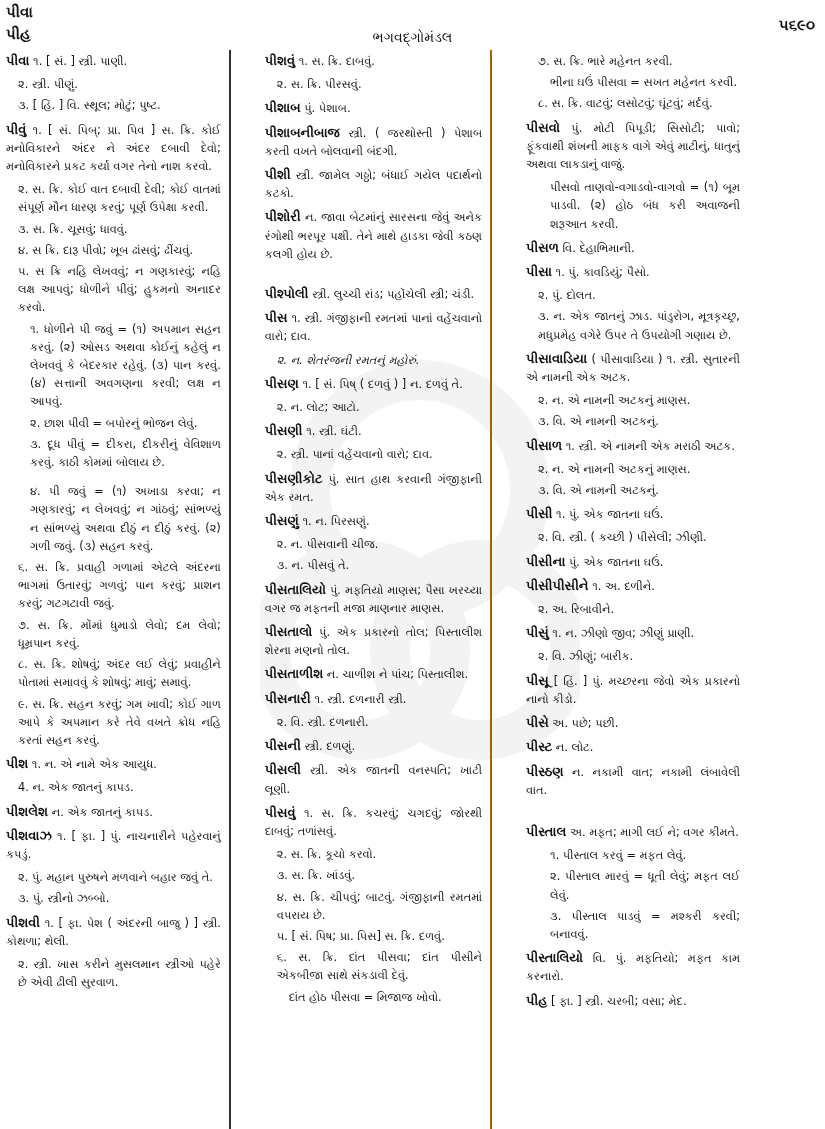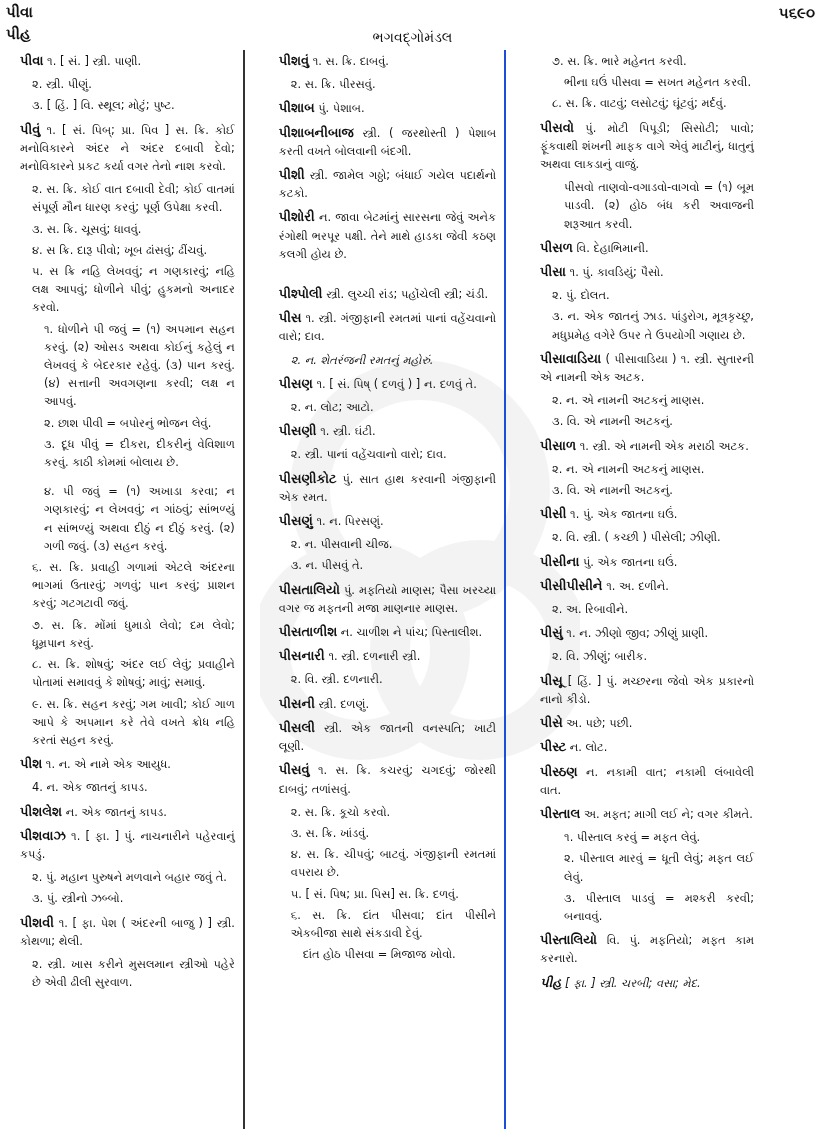--- a/index.html
+++ b/index.html
@@ -16,33 +16,33 @@
   }
   .guide {
     position: absolute; left: 6px; top: 2px; font-weight: bold; font-size: 15px; line-height: 20px;
   }
   .guide div { height: 22px; }
   .title {
     position: absolute; left: 0; right: 0; top: 4px; text-align: center;
     font-weight: normal; font-size: 14px; margin-top: 25px;
   }
   .pageno {
-    position: absolute; right: 10px; top: 4px; font-weight: bold; font-size: 15px; text-align: right;
+    position: absolute; right: 10px; top: 16px; font-weight: bold; font-size: 15px; text-align: right;
   }
   .cols {
-    position: absolute; top: 50px; left: 14px; width: 748px; height: 1079px;
+    position: absolute; top: 50px; left: 0; width: 748px; height: 1079px;
     display: flex;
     gap: 28px;
   }
   .col {
     box-sizing: border-box; height: 100%; padding: 2px 8px 0 6px;
     font-size: 11.4px; line-height: 18.2px; overflow: hidden; position: relative;
   }
   .col1 { width: 275px; border-right: 2px solid #333; }
-  .col2 { width: 278px; border-right: 2px solid #1d4ed8; }
+  .col2 { width: 278px; border-right: 2px solid #a16207; }
   .col3 { width: 272px; }
   .entry { margin-bottom: 5px; text-align: justify; }
   .hw { font-weight: bold; font-size: 13px; }
   .def { }
   .sub { padding-left: 12px; margin-bottom: 3px; text-align: justify; }
   .idiom { padding-left: 24px; margin-bottom: 3px; text-align: justify; }
 </style>
 </head>
 <body>
 
@@ -100,20 +100,21 @@
       <div class="sub" style="margin-bottom: 6px; font-style: italic;"><span class="def">૨. ન. શેતરંજની રમતનું મહોરું.</span></div>
       <div class="entry"><span class="hw">પીસણ</span> <span class="def">૧. [ સં. પિષ્ ( દળવું ) ] ન. દળવું તે.</span></div>
       <div class="sub" style="margin-bottom: 6px;"><span class="def">૨. ન. લોટ; આટો.</span></div>
       <div class="entry"><span class="hw">પીસણી</span> <span class="def">૧. સ્ત્રી. ઘંટી.</span></div>
       <div class="sub" style="margin-bottom: 6px;"><span class="def">૨. સ્ત્રી. પાનાં વહેંચવાનો વારો; દાવ.</span></div>
       <div class="entry" style="margin-bottom: 6px;"><span class="hw">પીસણીકોટ</span> <span class="def">પું. સાત હાથ કરવાની ગંજીફાની એક રમત.</span></div>
       <div class="entry"><span class="hw">પીસણું</span> <span class="def">૧. ન. પિરસણું.</span></div>
       <div class="sub" style="margin-bottom: 3px;"><span class="def">૨. ન. પીસવાની ચીજ.</span></div>
       <div class="sub" style="margin-bottom: 6px;"><span class="def">૩. ન. પીસવું તે.</span></div>
       <div class="entry" style="margin-bottom: 6px;"><span class="hw">પીસતાલિયો</span> <span class="def">પું. મફતિયો માણસ; પૈસા ખરચ્યા વગર જ મફતની મજા માણનાર માણસ.</span></div>
+      <div class="entry" style="margin-bottom: 6px;"><span class="hw">પીસતાલો</span> <span class="def">પું. એક પ્રકારનો તોલ; પિસ્તાલીશ શેરના મણનો તોલ.</span></div>
       <div class="entry" style="margin-bottom: 6px;"><span class="hw">પીસતાળીશ</span> <span class="def">ન. ચાળીશ ને પાંચ; પિસ્તાલીશ.</span></div>
       <div class="entry"><span class="hw">પીસનારી</span> <span class="def">૧. સ્ત્રી. દળનારી સ્ત્રી.</span></div>
       <div class="sub" style="margin-bottom: 6px;"><span class="def">૨. વિ. સ્ત્રી. દળનારી.</span></div>
       <div class="entry" style="margin-bottom: 6px;"><span class="hw">પીસની</span> <span class="def">સ્ત્રી. દળણું.</span></div>
       <div class="entry" style="margin-bottom: 6px;"><span class="hw">પીસલી</span> <span class="def">સ્ત્રી. એક જાતની વનસ્પતિ; ખાટી લૂણી.</span></div>
       <div class="entry"><span class="hw">પીસવું</span> <span class="def">૧. સ. ક્રિ. કચરવું; ચગદવું; જોરથી દાબવું; તળાંસવું.</span></div>
       <div class="sub" style="margin-bottom: 3px;"><span class="def">૨. સ. ક્રિ. કૂચો કરવો.</span></div>
       <div class="sub" style="margin-bottom: 3px;"><span class="def">૩. સ. ક્રિ. ખાંડવું.</span></div>
       <div class="sub" style="margin-bottom: 3px;"><span class="def">૪. સ. ક્રિ. ચીપવું; બાટવું. ગંજીફાની રમતમાં વપરાય છે.</span></div>
       <div class="sub" style="margin-bottom: 3px;"><span class="def">૫. [ સં. પિષ; પ્રા. પિસ] સ. ક્રિ. દળવું.</span></div>
@@ -139,21 +140,21 @@
       <div class="entry"><span class="hw">પીસી</span> <span class="def">૧. પું. એક જાતના ઘઉં.</span></div>
       <div class="sub" style="margin-bottom: 6px;"><span class="def">૨. વિ. સ્ત્રી. ( કચ્છી ) પીસેલી; ઝીણી.</span></div>
       <div class="entry" style="margin-bottom: 6px;"><span class="hw">પીસીના</span> <span class="def">પું. એક જાતના ઘઉં.</span></div>
       <div class="entry"><span class="hw">પીસીપીસીને</span> <span class="def">૧. અ. દળીને.</span></div>
       <div class="sub" style="margin-bottom: 6px;"><span class="def">૨. અ. રિબાવીને.</span></div>
       <div class="entry"><span class="hw">પીસું</span> <span class="def">૧. ન. ઝીણો જીવ; ઝીણું પ્રાણી.</span></div>
       <div class="sub" style="margin-bottom: 6px;"><span class="def">૨. વિ. ઝીણું; બારીક.</span></div>
       <div class="entry" style="margin-bottom: 6px;"><span class="hw">પીસૂ</span> <span class="def">[ હિં. ] પું. મચ્છરના જેવો એક પ્રકારનો નાનો કીડો.</span></div>
       <div class="entry" style="margin-bottom: 6px;"><span class="hw">પીસે</span> <span class="def">અ. પછે; પછી.</span></div>
       <div class="entry" style="margin-bottom: 6px;"><span class="hw">પીસ્ટ</span> <span class="def">ન. લોટ.</span></div>
-      <div class="entry" style="margin-bottom: 6px;"><span class="hw">પીસ્ઠણ</span> <span class="def">ન. નકામી વાત; નકામી લંબાવેલી વાત.</span></div>
+      <div class="entry" style="margin-bottom: 24px;"><span class="hw">પીસ્ઠણ</span> <span class="def">ન. નકામી વાત; નકામી લંબાવેલી વાત.</span></div>
       <div class="entry"><span class="hw">પીસ્તાલ</span> <span class="def">અ. મફત; માગી લઈ ને; વગર કીમતે.</span></div>
       <div class="idiom" style="margin-bottom: 3px;"><span class="def">૧. પીસ્તાલ કરવું = મફત લેવું.</span></div>
       <div class="idiom" style="margin-bottom: 3px;"><span class="def">૨. પીસ્તાલ મારવું = ધૂતી લેવું; મફત લઈ લેવું.</span></div>
       <div class="idiom" style="margin-bottom: 6px;"><span class="def">૩. પીસ્તાલ પાડવું = મશ્કરી કરવી; બનાવવું.</span></div>
       <div class="entry" style="margin-bottom: 6px;"><span class="hw">પીસ્તાલિયો</span> <span class="def">વિ. પું. મફતિયો; મફત કામ કરનારો.</span></div>
-      <div class="entry" style="margin-bottom: 6px; font-style: italic;"><span class="hw">પીહ</span> <span class="def">[ ફા. ] સ્ત્રી. ચરબી; વસા; મેદ.</span></div>
+      <div class="entry" style="margin-bottom: 6px;"><span class="hw">પીહ</span> <span class="def">[ ફા. ] સ્ત્રી. ચરબી; વસા; મેદ.</span></div>
     </div>
 </div>
 
 </body></html>

